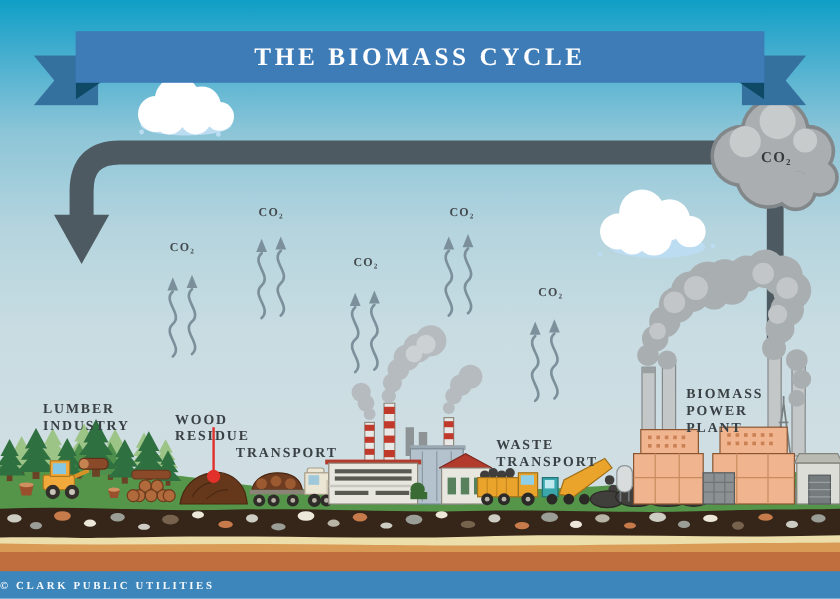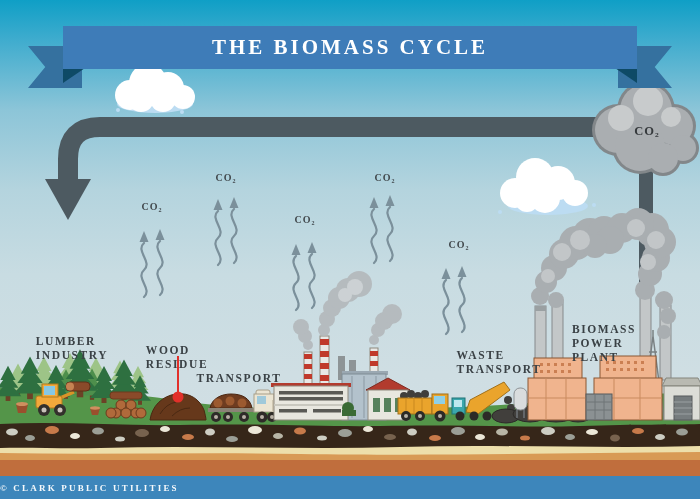--- a/index.html
+++ b/index.html
@@ -439,21 +439,21 @@
   <div class="lbl co2" style="left:226px;top:172px;">CO₂</div>
   <div class="lbl co2" style="left:305px;top:214px;">CO₂</div>
   <div class="lbl co2" style="left:385px;top:172px;">CO₂</div>
   <div class="lbl co2" style="left:459px;top:239px;">CO₂</div>
 
   <div class="lbl stage-lbl" style="left:72px;top:334px;">LUMBER
 INDUSTRY</div>
   <div class="lbl stage-lbl" style="left:177px;top:321px;margin-top:22px;">WOOD
 RESIDUE</div>
   <div class="lbl stage-lbl" style="left:239px;top:371px;">TRANSPORT</div>
-  <div class="lbl stage-lbl" style="left:456px;top:348px;margin-left:43px;">WASTE
+  <div class="lbl stage-lbl" style="left:456px;top:364px;">WASTE
 TRANSPORT</div>
   <div class="lbl stage-lbl" style="left:604px;top:322px;">BIOMASS
 POWER
 PLANT</div>
 
   <div class="footer">
     <span>© CLARK PUBLIC UTILITIES</span>
   </div>
 </div>
 

